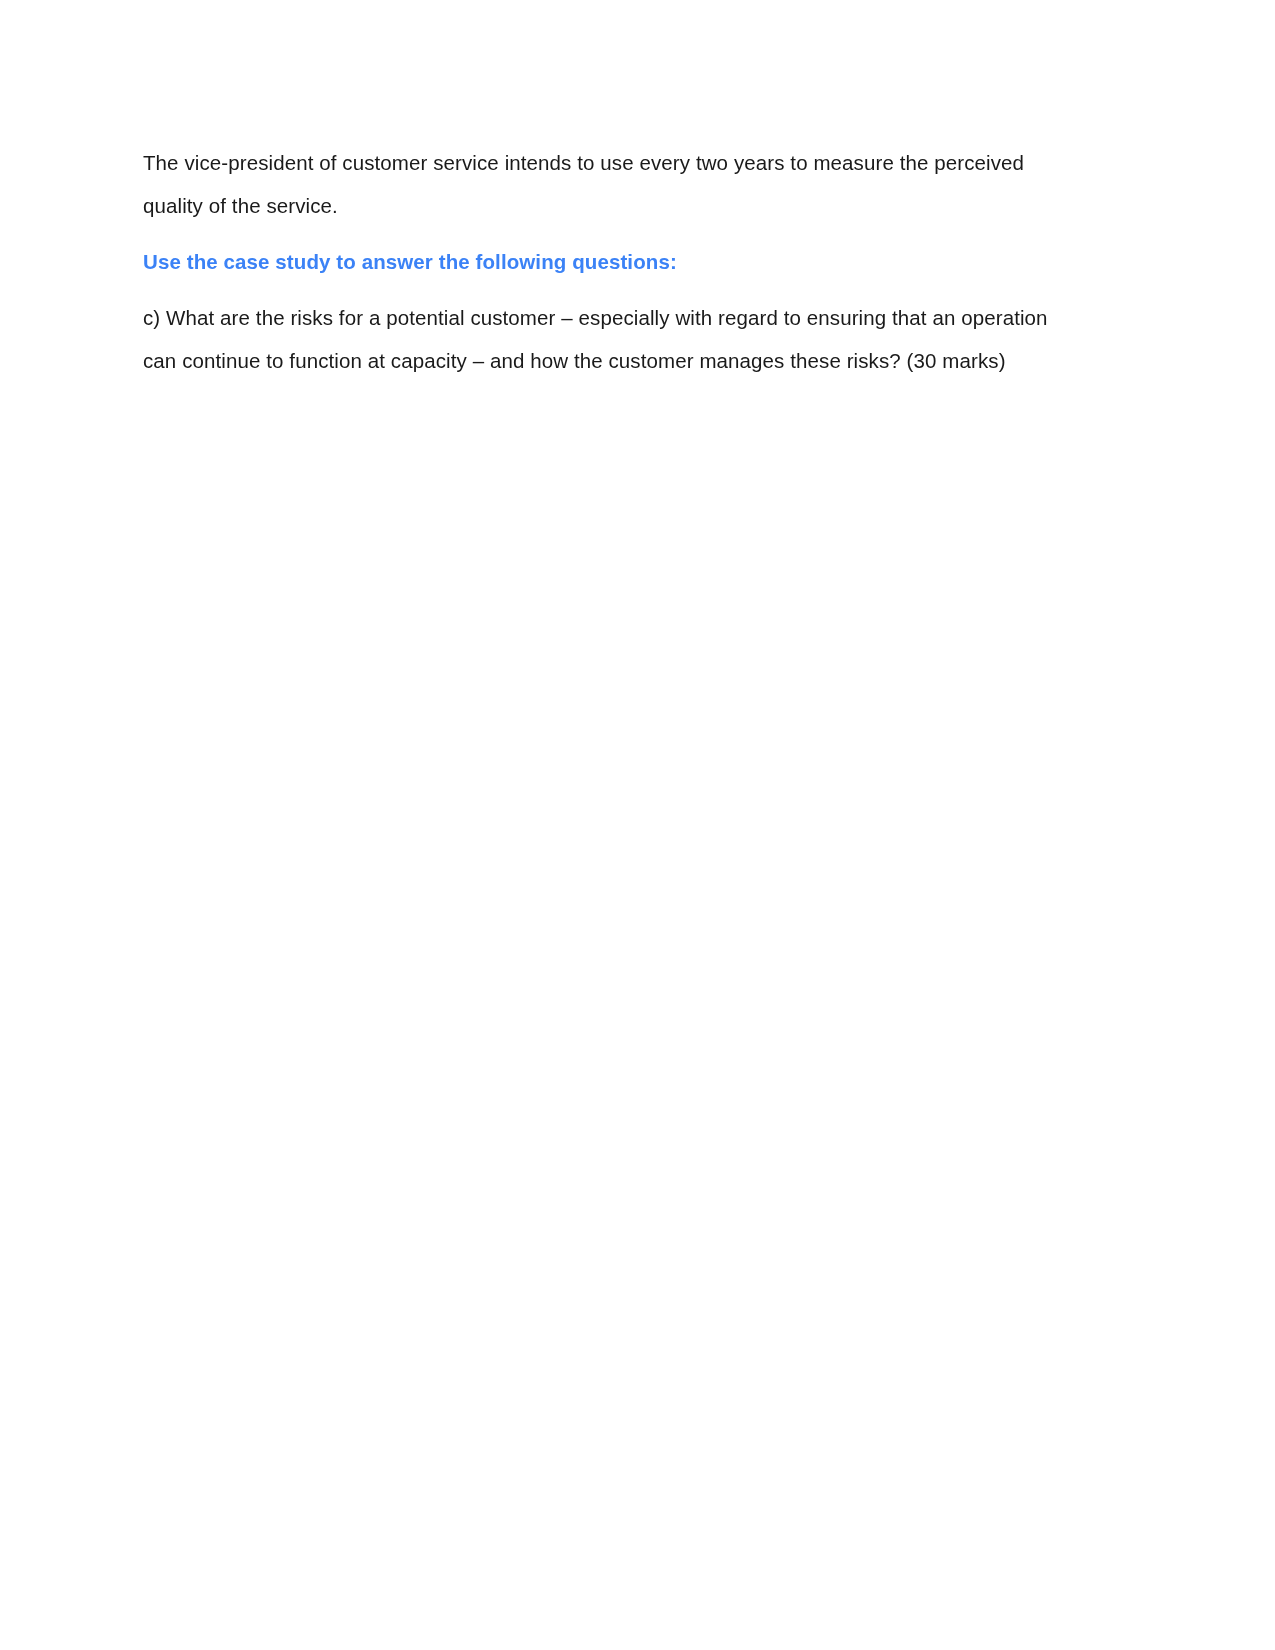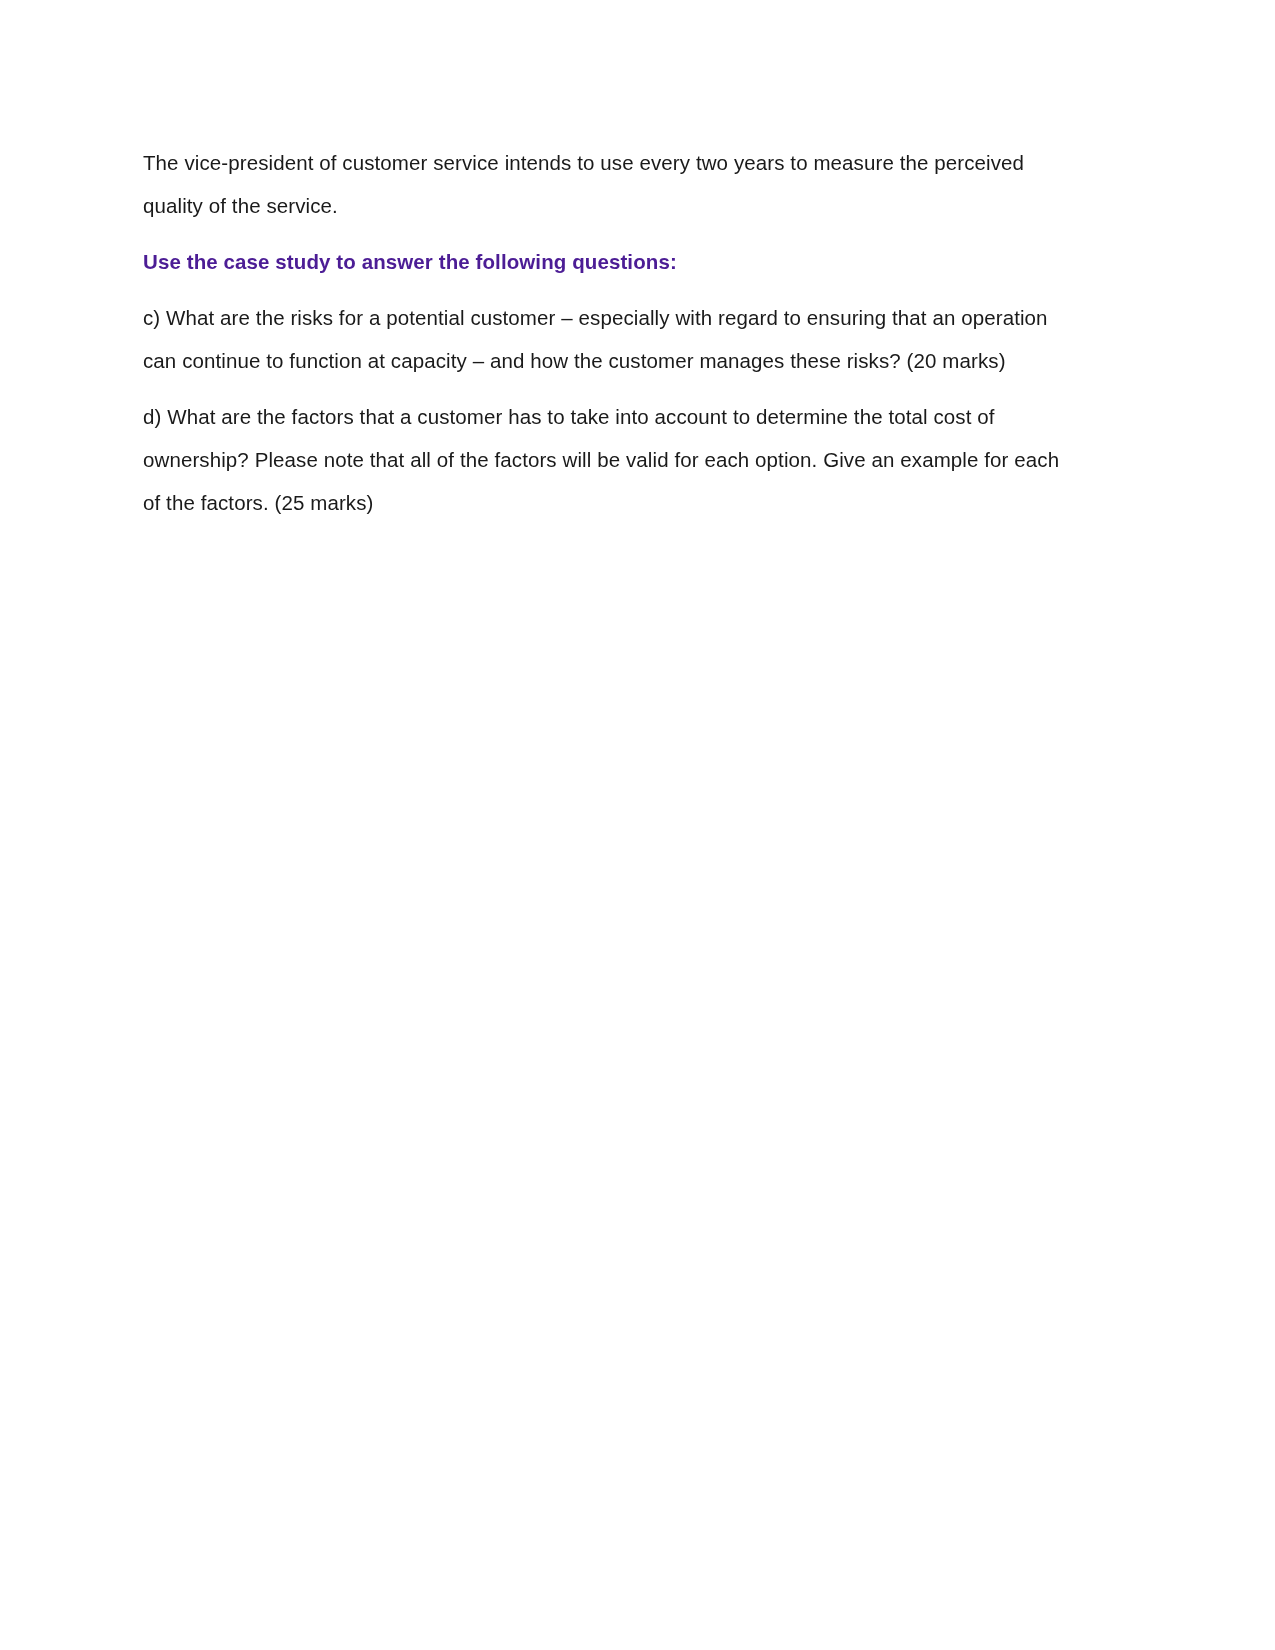--- a/index.html
+++ b/index.html
@@ -32,33 +32,32 @@
     line-height: 43px;
     color: #1a1a1a;
     margin-bottom: 13px;
     font-weight: 400;
     letter-spacing: 0.1px;
     white-space: pre-wrap;
   }
 
   .para.bold {
     font-weight: 700;
-    color: #4c1d95;
+    color: #3b82f6;
   }
 </style>
 </head>
 <body>
 
 <div class="page">
   <div class="content">
 
     <p class="para">The vice-president of customer service intends to use every two years to measure the perceived quality of the service.</p>
 
     <p class="para bold">Use the case study to answer the following questions:</p>
 
 
 
-    <p class="para">c) What are the risks for a potential customer – especially with regard to ensuring that an operation can continue to function at capacity – and how the customer manages these risks? (20 marks)</p>
+    <p class="para">c) What are the risks for a potential customer – especially with regard to ensuring that an operation can continue to function at capacity – and how the customer manages these risks? (30 marks)</p>
 
-    <p class="para">d) What are the factors that a customer has to take into account to determine the total cost of ownership? Please note that all of the factors will be valid for each option. Give an example for each of the factors. (25 marks)</p>
 
   </div>
 </div>
 
 </body></html>

